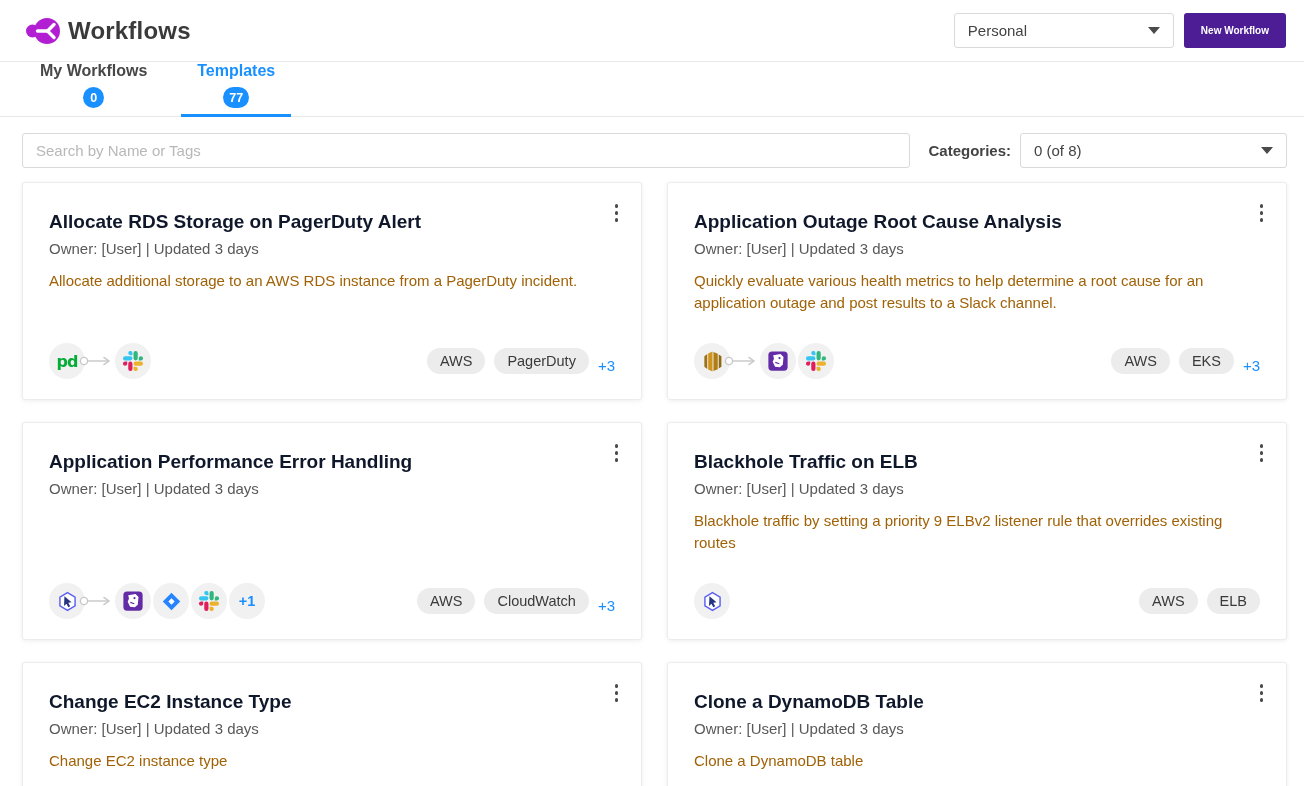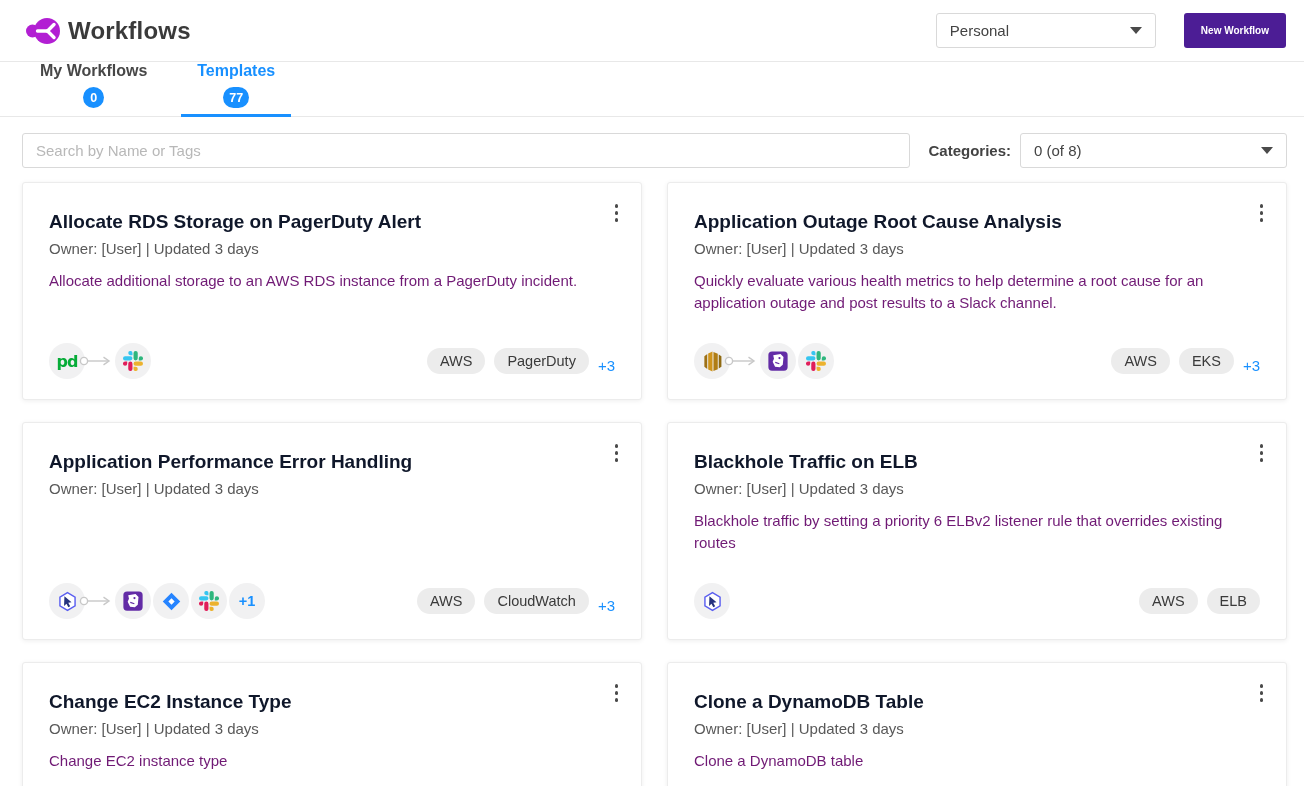--- a/index.html
+++ b/index.html
@@ -4,21 +4,21 @@
 <style>
   * { margin:0; padding:0; box-sizing:border-box; }
   html,body { width:1304px; height:786px; overflow:hidden; background:#fff;
     font-family:"Liberation Sans","DejaVu Sans",sans-serif; color:#434343; }
 
   
   .header { height:62px; display:flex; align-items:center;
     padding:0 18px 0 24px; border-bottom:1px solid #e8e8e8; }
   .logo { width:38px; height:36px; display:flex; align-items:center; }
   .app-title { font-size:24px; font-weight:700; color:#3a3a3a; margin-left:6px; letter-spacing:.2px; }
-  .header-right { margin-left:auto; display:flex; align-items:center; gap:28px; }
+  .header-right { margin-left:auto; display:flex; align-items:center; gap:10px; }
   .select-box { height:35px; border:1px solid #d9d9d9; border-radius:3px; background:#fff;
     display:flex; align-items:center; padding:0 13px; font-size:15px; color:#434343; cursor:pointer; }
   .select-box .caret { margin-left:auto; width:0; height:0; border-left:6px solid transparent;
     border-right:6px solid transparent; border-top:7px solid #4a4a4a; }
   .workspace-select { width:220px; }
   .btn-primary { height:35px; background:#4c1d95; color:#fff; border:none; border-radius:3px;
     font-size:10px; font-weight:700; padding:0 17px; cursor:pointer;
     font-family:"Liberation Sans",sans-serif; }
 
   
@@ -43,21 +43,21 @@
   .grid { margin:14px 17px 0 22px; display:grid; grid-template-columns:620px 620px;
     column-gap:25px; row-gap:22px; }
   .card { position:relative; height:218px; background:#fff; border:1px solid #ececec; border-radius:3px;
     box-shadow:0 1px 5px rgba(0,0,0,.07); padding:16px 26px 20px 26px; display:flex; flex-direction:column; }
   .kebab { position:absolute; top:18px; right:20px; display:flex; flex-direction:column; gap:3.5px;
     padding:3px; cursor:pointer; }
   .kebab i { width:3.5px; height:3.5px; border-radius:50%; background:#4a4a4a; }
   .card-title { margin-top:12px; font-size:19px; font-weight:700; color:#0f172a;
     text-decoration:none; display:inline-block; max-width:540px; cursor:pointer; }
   .card-meta { margin-top:7px; font-size:15px; color:#595959; }
-  .card-desc { margin-top:13px; font-size:15px; color:#701a75; line-height:22px;
+  .card-desc { margin-top:13px; font-size:15px; color:#a16207; line-height:22px;
     max-height:44px; overflow:hidden; }
   .card-footer { margin-top:auto; display:flex; align-items:center; }
   .int-row { display:flex; align-items:center; }
   .int-icon { width:36px; height:36px; border-radius:50%; background:#f1f1f2;
     display:flex; align-items:center; justify-content:center; flex:none; margin-right:2px; }
   .pd-text { font-weight:800; color:#06ac38; font-size:16px; letter-spacing:-1px;
     font-family:"DejaVu Sans",sans-serif; }
   .connector { margin:0 2px 0 -8px; flex:none; display:flex; }
   .plus-badge { color:#1890ff; font-size:14.5px; font-weight:600;
     font-family:"Liberation Sans",sans-serif; }
@@ -256,21 +256,21 @@
       </div>
     </div>
     <div class="card">
       <div class="kebab">
         <i></i>
         <i></i>
         <i></i>
       </div>
       <a class="card-title">Blackhole Traffic on ELB</a>
       <div class="card-meta">Owner: [User] | Updated 3 days</div>
-      <div class="card-desc">Blackhole traffic by setting a priority 6 ELBv2 listener rule that overrides existing routes</div>
+      <div class="card-desc">Blackhole traffic by setting a priority 9 ELBv2 listener rule that overrides existing routes</div>
       <div class="card-footer">
         <div class="int-row">
           <span class="int-icon">
             <svg width="23" height="23" viewBox="0 0 24 24">
               <polygon points="12,2.8 19.9,7.4 19.9,16.6 12,21.2 4.1,16.6 4.1,7.4" fill="#fff" stroke="#5b5ff0" stroke-width="1.5"></polygon>
               <path d="M8.8 6.6l7.4 6.2-3.4.5 2 3.7-1.9 1-2-3.7-2.5 2.3z" fill="#263380"></path>
             </svg>
           </span>
         </div>
         <div class="tags">

